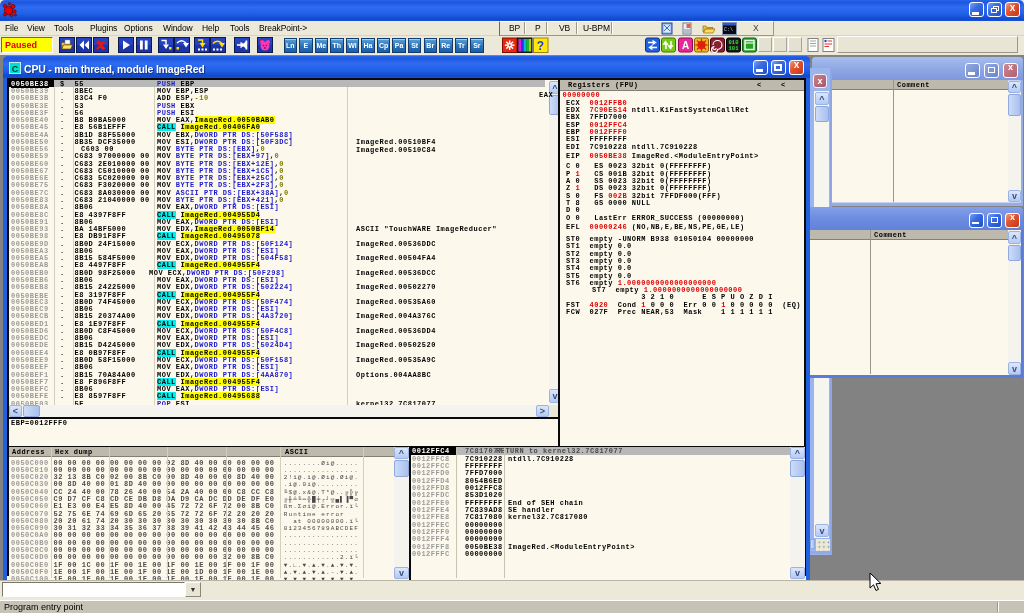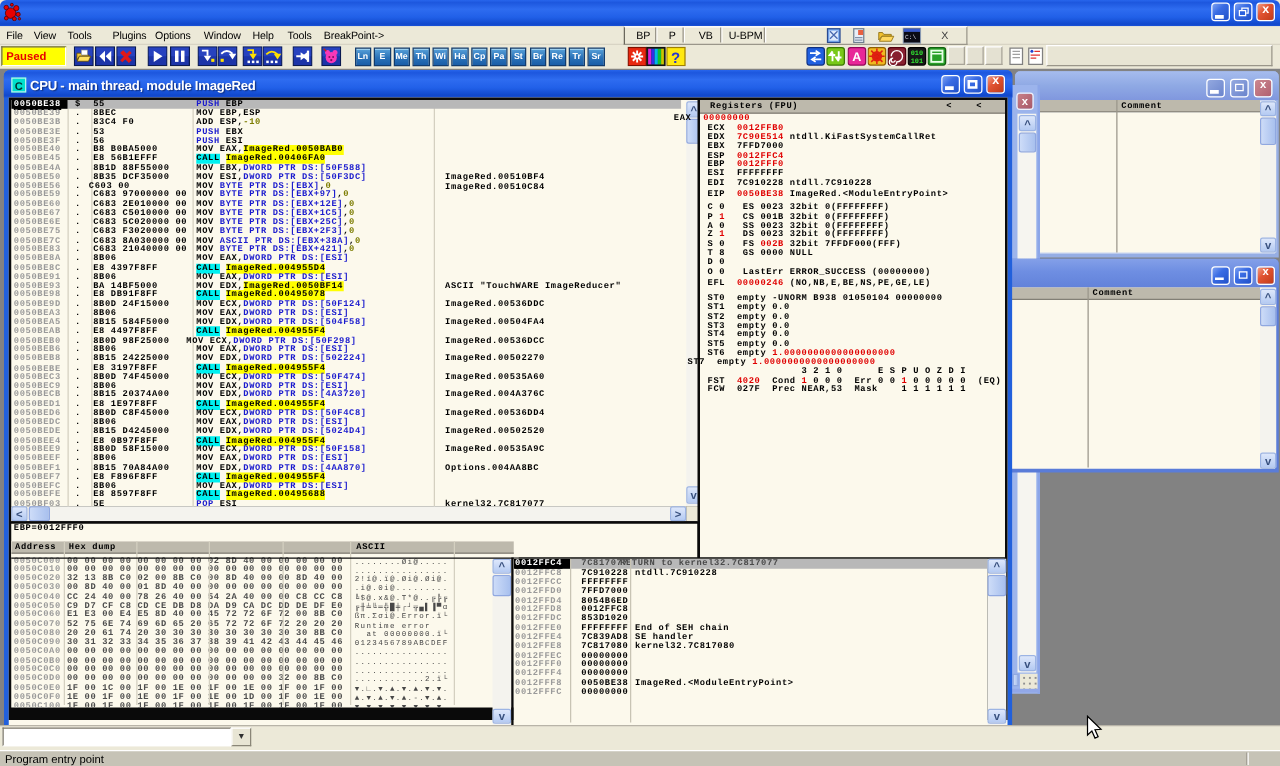--- a/index.html
+++ b/index.html
@@ -369,21 +369,21 @@
 <div class="mono abs" style="left:65.5px;top:51.59px">8B1D 88F55000</div>
 <div class="mono abs" style="left:148px;top:51.59px">MOV EBX,<span class="b">DWORD PTR DS:[50F588]</span></div>
 <div class="mono abs" style="left:347px;top:67px">ImageRed.00510C84</div>
 <div class="mono gray abs" style="left:2px;top:58.86px">0050BE50</div>
 <div class="mono abs" style="left:51px;top:58.86px">.</div>
 <div class="mono abs" style="left:65.5px;top:58.86px">8B35 DCF35000</div>
 <div class="mono abs" style="left:148px;top:58.86px">MOV ESI,<span class="b">DWORD PTR DS:[50F3DC]</span></div>
 <div class="mono abs" style="left:347px;top:58.86px">ImageRed.00510BF4</div>
 <div class="mono gray abs" style="left:2px;top:66.13px">0050BE56</div>
 <div class="mono abs" style="left:51px;top:66.13px">.</div>
-<div class="mono abs" style="left:62px;top:66.13px">C603 00</div>
+<div class="mono abs" style="left:72px;top:66.13px">C603 00</div>
 <div class="mono abs" style="left:148px;top:66.13px">MOV <span class="b">BYTE PTR DS:[EBX]</span>,<span class="o">0</span></div>
 <div class="mono gray abs" style="left:2px;top:73.40px">0050BE59</div>
 <div class="mono abs" style="left:51px;top:73.40px">.</div>
 <div class="mono abs" style="left:65.5px;top:73.40px">C683 97000000 00</div>
 <div class="mono abs" style="left:148px;top:73.40px">MOV <span class="b">BYTE PTR DS:[EBX+97]</span>,<span class="o">0</span></div>
 <div class="mono gray abs" style="left:2px;top:80.67px">0050BE60</div>
 <div class="mono abs" style="left:51px;top:80.67px">.</div>
 <div class="mono abs" style="left:65.5px;top:80.67px">C683 2E010000 00</div>
 <div class="mono abs" style="left:148px;top:80.67px">MOV <span class="b">BYTE PTR DS:[EBX+12E]</span>,<span class="o">0</span></div>
 <div class="mono gray abs" style="left:2px;top:87.94px">0050BE67</div>
@@ -567,25 +567,25 @@
 <div class="mono abs" style="left:566px;top:207.2px">D 0</div>
 <div class="mono abs" style="left:566px;top:214.5px">O 0   LastErr ERROR_SUCCESS (00000000)</div>
 <div class="mono abs" style="left:566px;top:223.9px">EFL  <span class="red">00000246</span> (NO,NB,E,BE,NS,PE,GE,LE)</div>
 <div class="mono abs" style="left:566px;top:236.0px">ST0  empty -UNORM B938 01050104 00000000</div>
 <div class="mono abs" style="left:566px;top:243.3px">ST1  empty 0.0</div>
 <div class="mono abs" style="left:566px;top:250.6px">ST2  empty 0.0</div>
 <div class="mono abs" style="left:566px;top:257.9px">ST3  empty 0.0</div>
 <div class="mono abs" style="left:566px;top:265.2px">ST4  empty 0.0</div>
 <div class="mono abs" style="left:566px;top:272.5px">ST5  empty 0.0</div>
 <div class="mono abs" style="left:566px;top:279.8px">ST6  empty <span class="red">1.0000000000000000000</span></div>
-<div class="mono abs" style="left:550px;top:287.1px">ST7  empty <span class="red">1.0000000000000000000</span></div>
+<div class="mono abs" style="left:592px;top:287.1px">ST7  empty <span class="red">1.0000000000000000000</span></div>
 <div class="mono abs" style="left:566px;top:294.4px">                3 2 1 0      E S P U O Z D I</div>
 <div class="mono abs" style="left:566px;top:301.7px">FST  <span class="red">4020</span>  Cond <span class="red">1</span> 0 0 0  Err 0 0 <span class="red">1</span> 0 0 0 0 0  (EQ)</div>
 <div class="mono abs" style="left:566px;top:309.0px">FCW  027F  Prec NEAR,53  Mask    1 1 1 1 1 1</div>
-<div class="abs" style="left:9px;top:433px;width:406px;height:133px;background:#fcf9ec;overflow:hidden">
+<div class="abs" style="left:9px;top:447px;width:406px;height:133px;background:#fcf9ec;overflow:hidden">
 <div class="hdr abs" style="left:0;top:0;width:402px;height:10px"></div>
 <div class="mono abs" style="left:3px;top:1.5px;font-weight:bold">Address</div>
 <div class="mono abs" style="left:46px;top:1.5px;font-weight:bold">Hex dump</div>
 <div class="mono abs" style="left:276px;top:1.5px;font-weight:bold">ASCII</div>
 <div class="mono abs gray" style="left:2px;top:12.60px">0050C000</div>
 <div class="mono abs" style="left:44.5px;top:12.60px;color:#4c4c4c">00 00 00 00 00 00 00 00 02 8D 40 00 00 00 00 00</div>
 <div class="abs" style="left:274.8px;top:12.60px;font-family:'Liberation Mono',monospace;font-size:6px;letter-spacing:1.09px;white-space:pre;color:#484848;line-height:7px">........Øi@.....</div>
 <div class="mono abs gray" style="left:2px;top:19.88px">0050C010</div>
 <div class="mono abs" style="left:44.5px;top:19.88px;color:#4c4c4c">00 00 00 00 00 00 00 00 00 00 00 00 00 00 00 00</div>
 <div class="abs" style="left:274.8px;top:19.88px;font-family:'Liberation Mono',monospace;font-size:6px;letter-spacing:1.09px;white-space:pre;color:#484848;line-height:7px">................</div>

